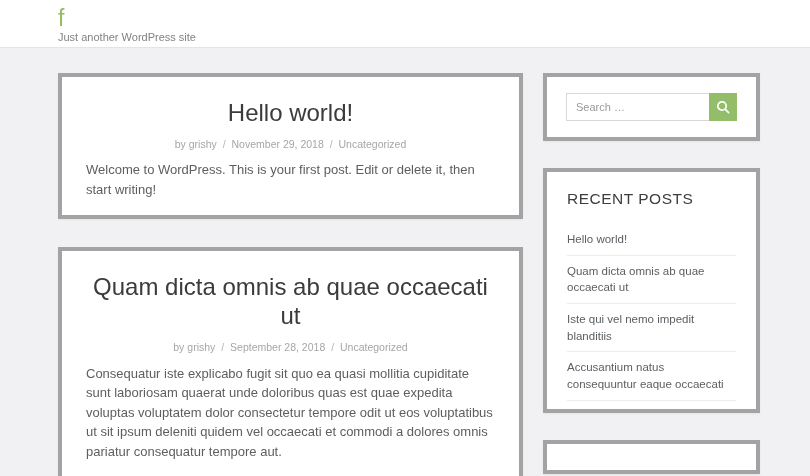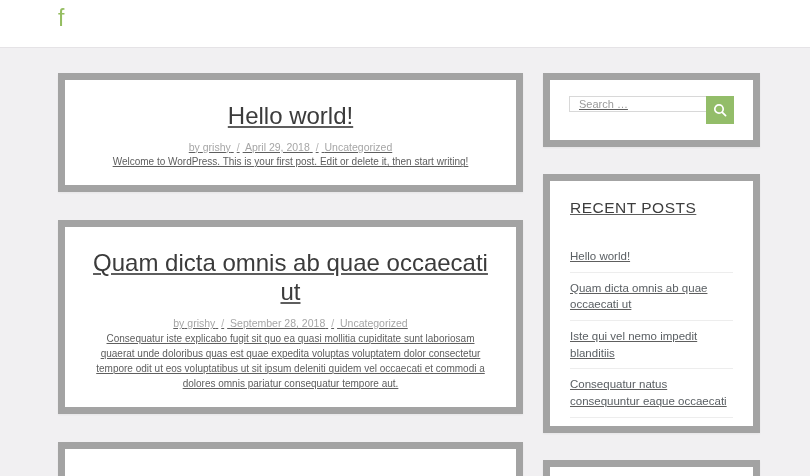--- a/index.html
+++ b/index.html
@@ -34,22 +34,21 @@
     display: flex;
     align-items: flex-start;
     padding: 25px 50px 0 58px;
     gap: 20px;
   }
   .main-col { width: 465px; flex: none; }
   .sidebar  { width: 217px; flex: none; }
   .card {
     background: #ffffff;
     box-shadow: 0 1px 2px rgba(0,0,0,0.05);
-    border: 7px solid #a3a3a3;
-    text-decoration: underline;
+    border: 4px solid #a3a3a3;
   }
   
   .post-card {
     padding: 22px 24px 16px 24px;
     margin-bottom: 28px;
   }
   .post-title {
     font-size: 24px;
     font-weight: 400;
     line-height: 1.2;
@@ -60,34 +59,34 @@
   .post-meta {
     margin-top: 9px;
     text-align: center;
     font-size: 10.5px;
     color: #a6a6a6;
     line-height: 1.4;
   }
   .post-meta .sep { margin: 0 3px; color: #b5b5b5; }
   .post-meta a-like, .post-meta .meta-link { cursor: pointer; }
   .post-excerpt {
-    margin-top: 0;
-    font-size: 10px;
+    margin-top: 9px;
+    font-size: 13px;
     line-height: 1.5;
     color: #5e5e5e;
-    text-align: center;
+    text-align: left;
   }
   
   .widget { margin-bottom: 27px; }
   .search-widget { padding: 16px 19px; }
   .search-form { display: flex; }
   .search-input {
     flex: 1;
     min-width: 0;
-    height: 16px;
+    height: 28px;
     border: 1px solid #d8d8d8;
     border-right: none;
     padding: 0 9px;
     font-size: 11px;
     font-family: "Liberation Sans", sans-serif;
     color: #555;
     outline: none;
   }
   .search-input::placeholder { color: #9a9a9a; }
   .search-button {
@@ -101,50 +100,51 @@
     align-items: center;
     justify-content: center;
   }
   .list-widget { padding: 18px 20px 8px 20px; }
   .widget-title {
     font-size: 15.5px;
     font-weight: 400;
     letter-spacing: 0.5px;
     color: #3d3d3d;
     text-transform: uppercase;
-    margin-bottom: 24px;
+    margin-bottom: 16px;
   }
   .widget-list { list-style: none; }
   .widget-list li {
     font-size: 11.5px;
     line-height: 1.45;
     color: #5a5f63;
     padding: 7px 0;
     border-bottom: 1px solid #ededed;
     cursor: pointer;
   }
 </style>
 </head>
 <body>
 
 <header class="site-header">
   <span class="site-logo">f</span>
+  <div class="site-tagline">Just another WordPress site</div>
 </header>
 
 <div class="content">
 
   <main class="main-col">
 
     <article class="card post-card">
       <h2 class="post-title">Hello world!</h2>
       <div class="post-meta">
         <span>by</span>
         <span class="meta-link">grishy</span>
         <span class="sep">/</span>
-        <span class="meta-link">April 29, 2018</span>
+        <span class="meta-link">November 29, 2018</span>
         <span class="sep">/</span>
         <span class="meta-link">Uncategorized</span>
       </div>
       <p class="post-excerpt">Welcome to WordPress. This is your first post. Edit or delete it, then start writing!</p>
     </article>
 
     <article class="card post-card">
       <h2 class="post-title">Quam dicta omnis ab quae occaecati ut</h2>
       <div class="post-meta">
         <span>by</span>
@@ -179,21 +179,21 @@
         </button>
       </div>
     </div>
 
     <div class="card widget list-widget">
       <h3 class="widget-title">RECENT POSTS</h3>
       <ul class="widget-list">
         <li>Hello world!</li>
         <li>Quam dicta omnis ab quae occaecati ut</li>
         <li>Iste qui vel nemo impedit blanditiis</li>
-        <li>Consequatur natus consequuntur eaque occaecati</li>
+        <li>Accusantium natus consequuntur eaque occaecati</li>
       </ul>
     </div>
 
     <div class="card widget list-widget">
       
       
     </div>
 
   </aside>
 

